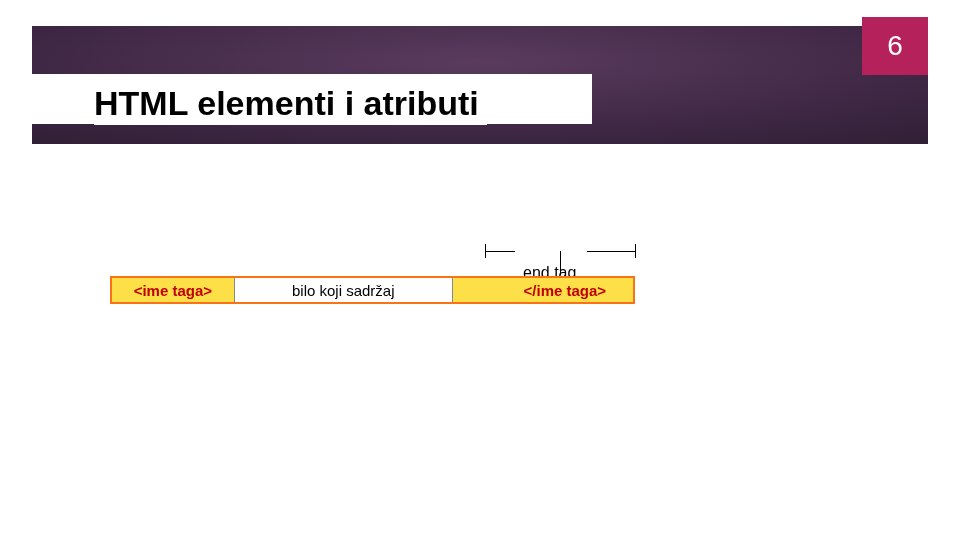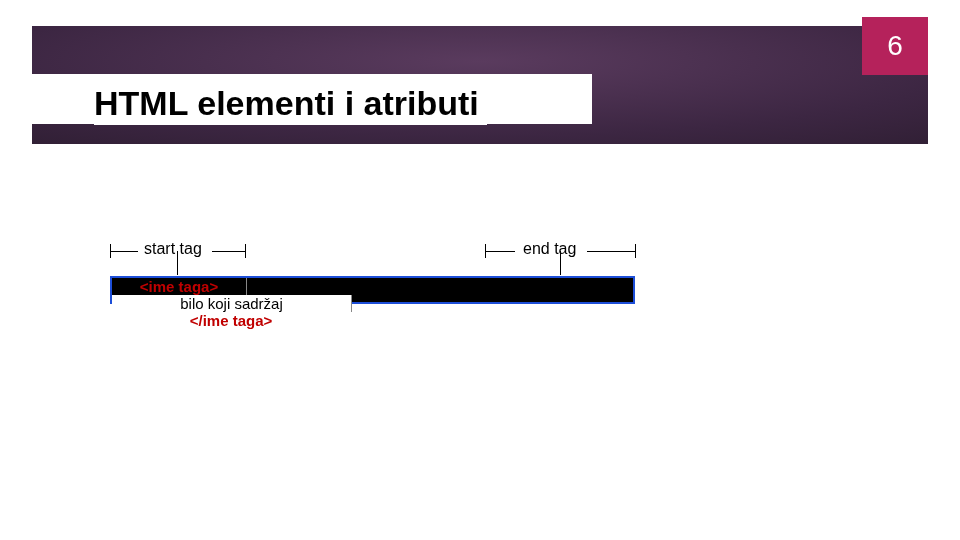--- a/index.html
+++ b/index.html
@@ -58,24 +58,23 @@
     height: 140px;
   }
 
   
   .element-bar {
     position: absolute;
     top: 46px;
     left: 0;
     width: 525px;
     height: 28px;
-    border: 2px solid #1d4ed8;
+    border: 2px solid #f97316;
     display: flex;
-    background: #000000;
-    flex-direction: column;
+    background: #fde047;
   }
   .cell {
     display: flex;
     align-items: center;
     justify-content: center;
     font-size: 15px;
     border-right: 1px solid #888;
     padding: 0 2px;
     white-space: nowrap;
   }
@@ -164,33 +163,25 @@
 
   <div class="page-number-box">
     <span>6</span>
   </div>
 
   <div class="title-strip"></div>
   <div class="title">HTML elementi i atributi</div>
 
   <div class="diagram">
 
-    <div class="bracket-top" style="left:0; width:135px;">
-      <div class="tick" style="left:0;"></div>
-      <div class="hline" style="left:0; width:28px;"></div>
-      <span class="lbl" style="left:30px;">start tag</span>
-      <div class="hline" style="left:102px; width:33px;"></div>
-      <div class="tick" style="left:135px;"></div>
-      <div class="down" style="left:67px;"></div>
-    </div>
 
     <div class="bracket-top" style="left:375px; width:150px;">
       <div class="tick" style="left:0;"></div>
       <div class="hline" style="left:0; width:30px;"></div>
-      <span class="lbl" style="left:34px;">end tag</span>
+      <span class="lbl" style="left:34px;margin-top:24px;">end tag</span>
       <div class="hline" style="left:102px; width:48px;"></div>
       <div class="tick" style="left:150px;"></div>
       <div class="down" style="left:75px;"></div>
     </div>
 
     <div class="element-bar">
       <div class="cell cell-start">&lt;ime taga&gt;</div>
       <div class="cell cell-content">bilo koji sadržaj</div>
       <div class="cell cell-end">&lt;/ime taga&gt;</div>
     </div>

